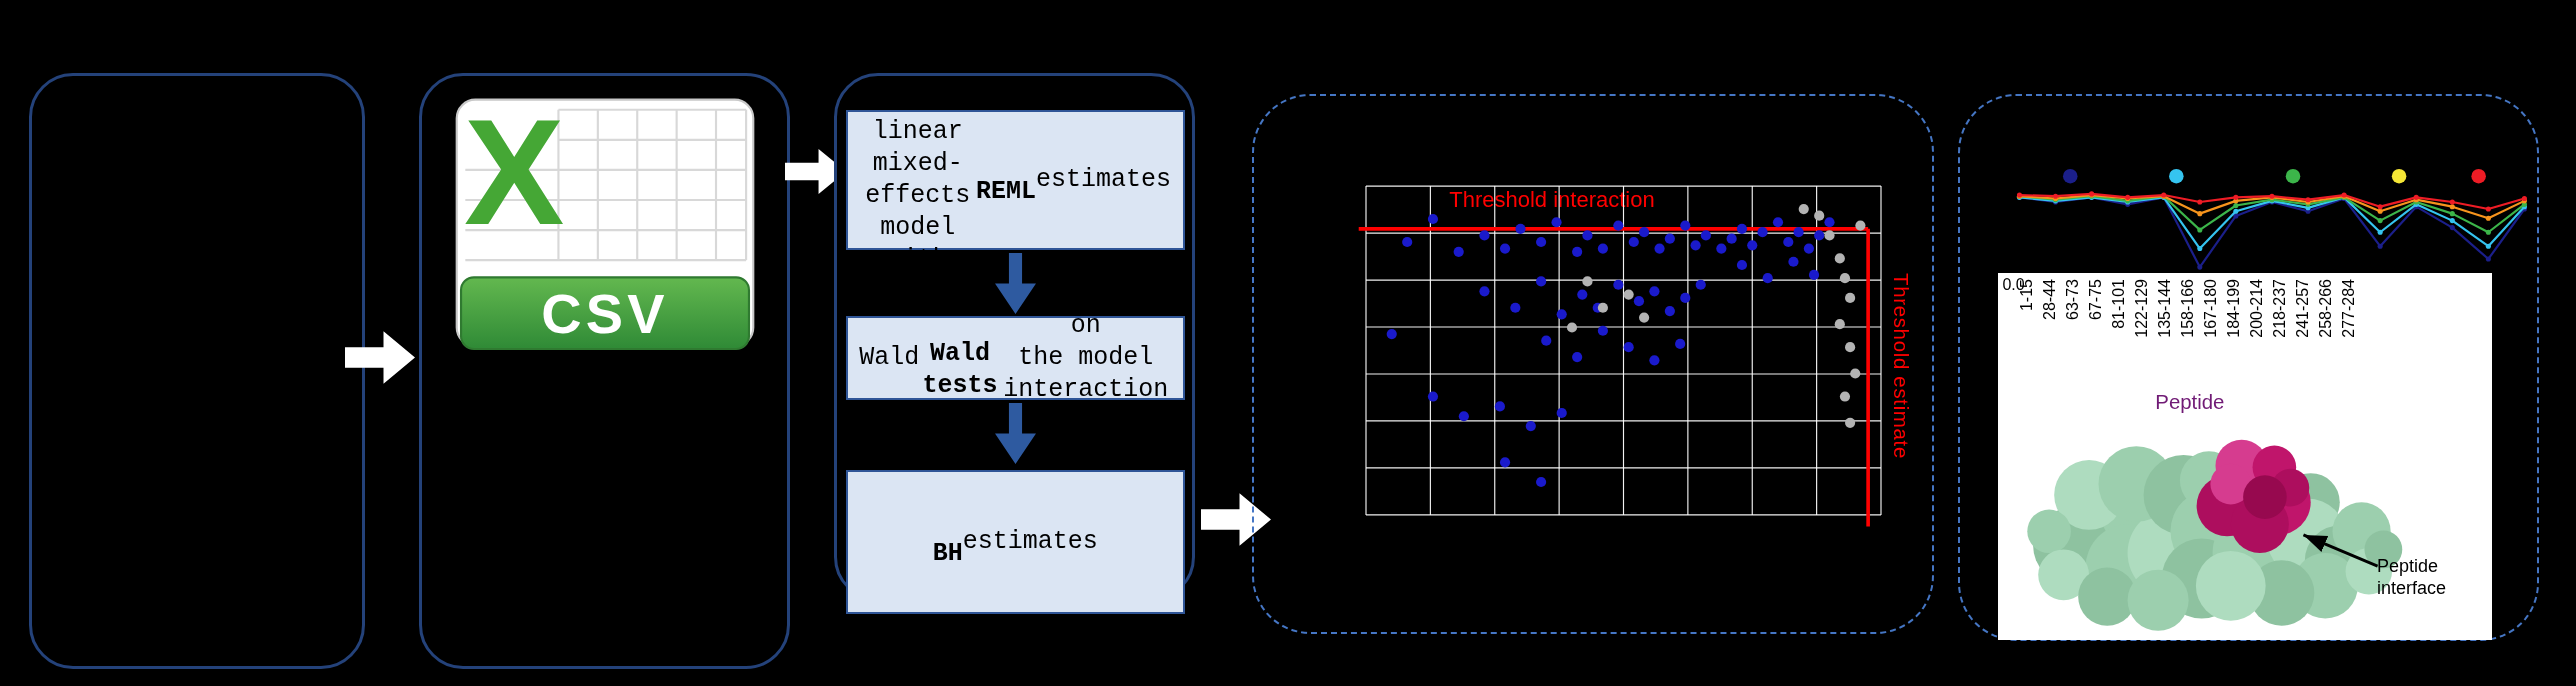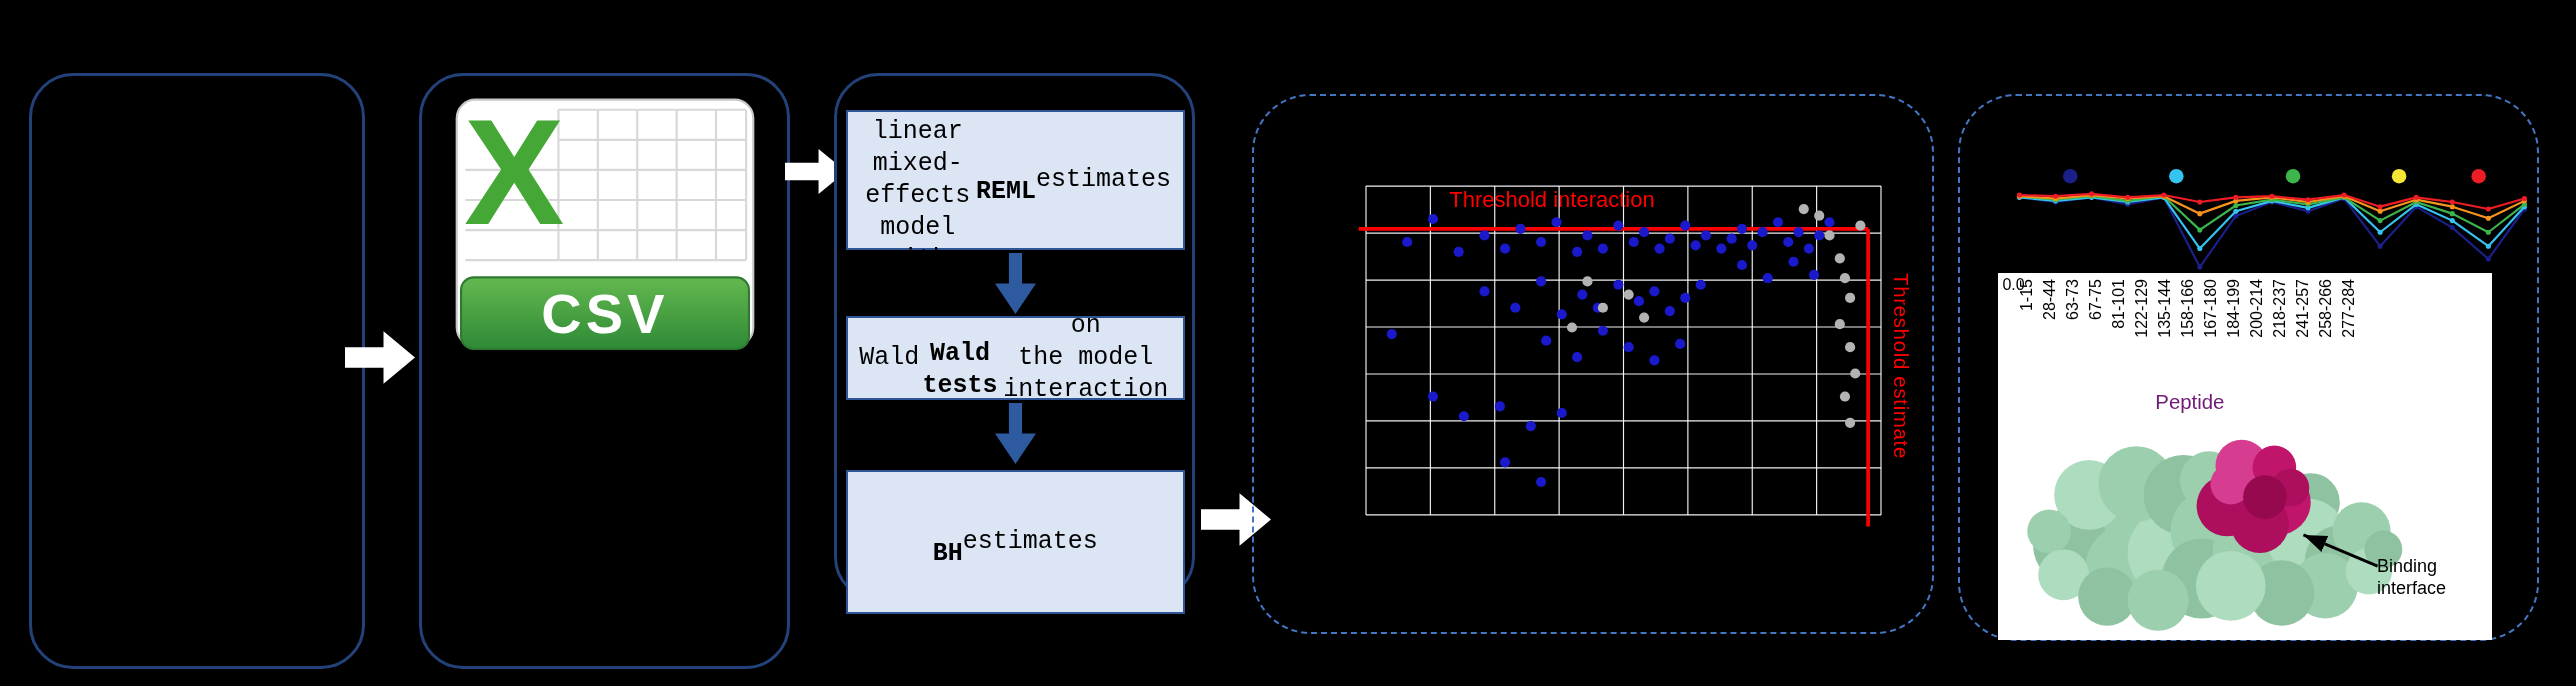--- a/index.html
+++ b/index.html
@@ -365,18 +365,18 @@
           <circle cx="355" cy="120" r="45" fill="#c0156b"></circle>
             <circle cx="305" cy="70" r="36" fill="#d63c8f"></circle>
           <circle cx="350" cy="72" r="30" fill="#c0156b"></circle>
             <circle cx="330" cy="150" r="40" fill="#ad0e5e"></circle>
           <circle cx="290" cy="95" r="28" fill="#d63c8f"></circle>
             <circle cx="372" cy="100" r="26" fill="#ad0e5e"></circle>
           <circle cx="337" cy="113" r="30" fill="#97094f"></circle>
         </g>
         <line x1="492" y1="208" x2="390" y2="165" stroke="#000" stroke-width="4" marker-end="url(#ah)"></line>
       </svg>
-      <div id="binding-label">Binding interface</div>
+      <div id="binding-label">Peptide interface</div>
     </div>
   </div>
 
 </div>
 
 
 </body></html>

